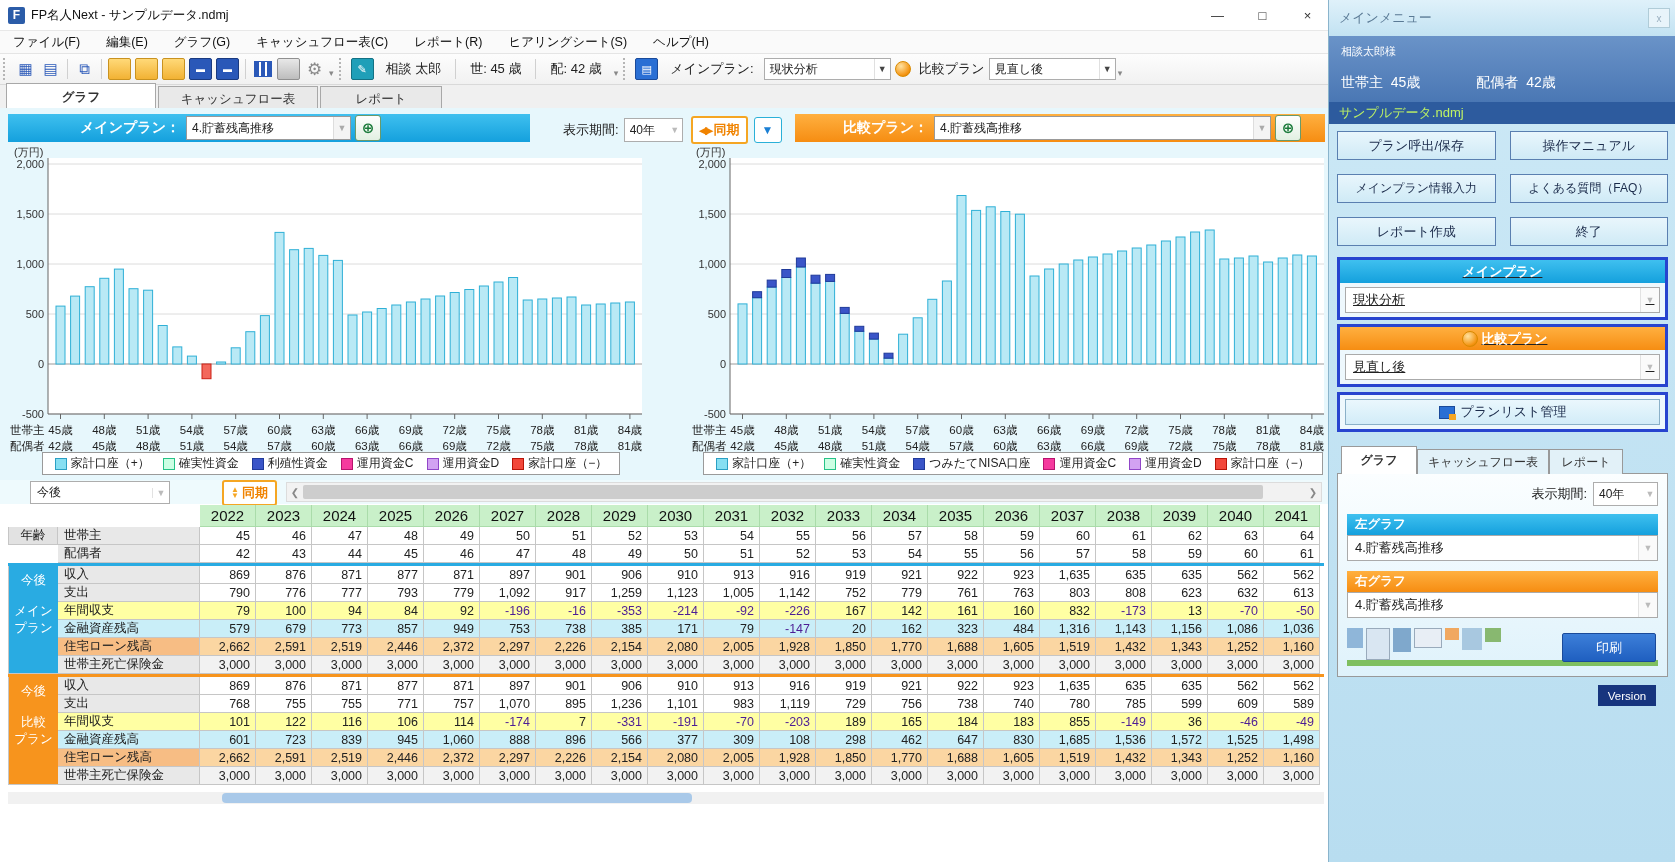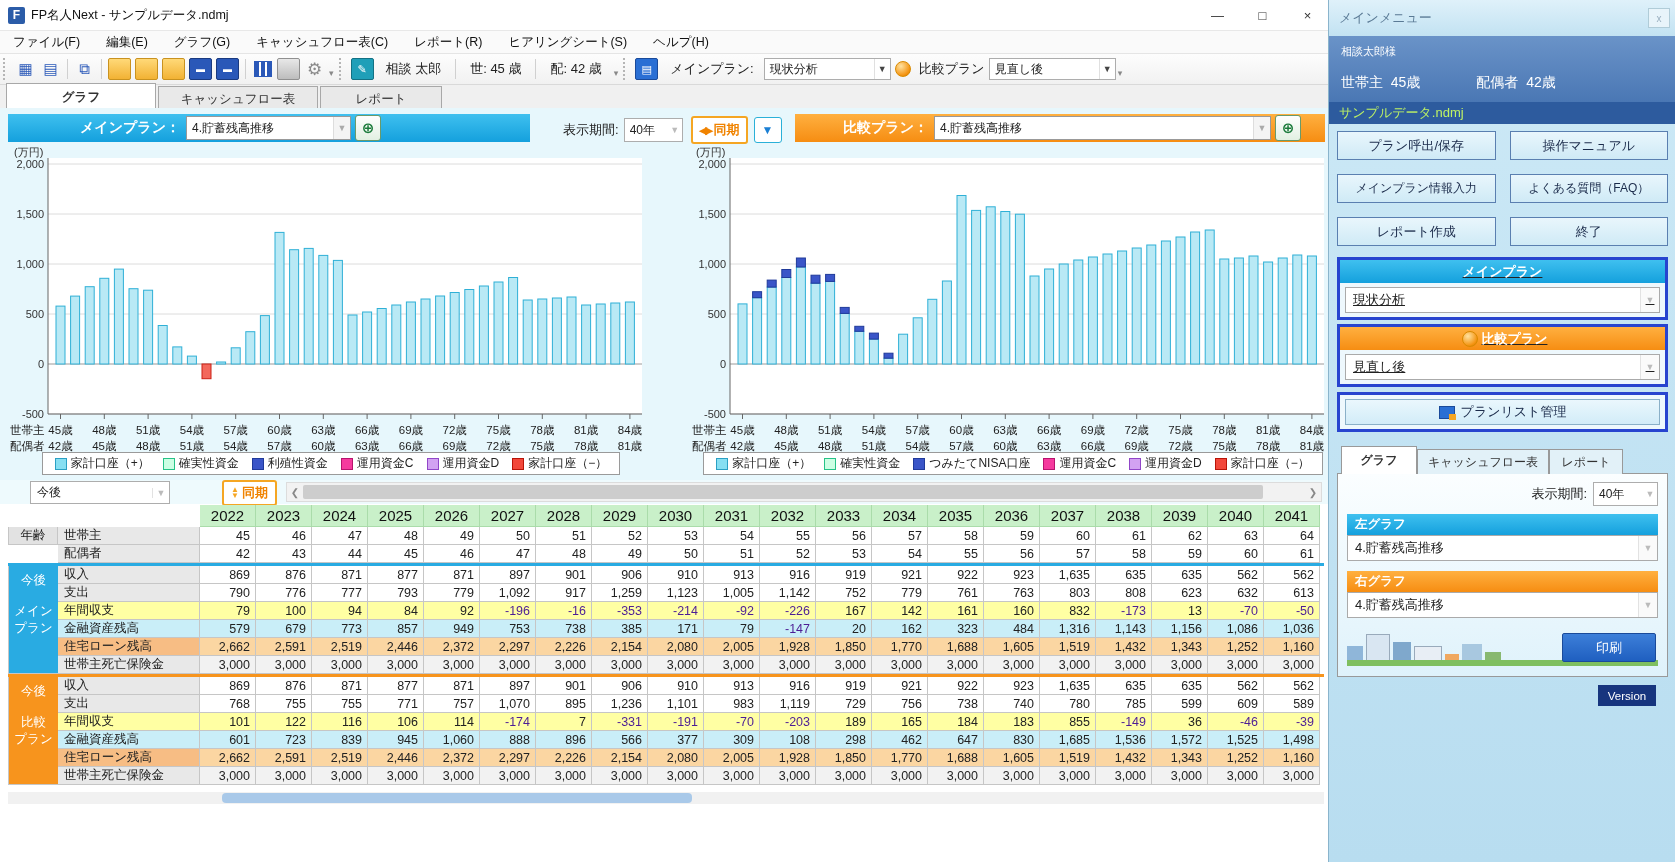--- a/index.html
+++ b/index.html
@@ -156,21 +156,21 @@
   .sb-tab.active{background:#fff;height:27px;font-weight:bold;}
   .sb-tab.s0{width:74px;} .sb-tab.s1{width:130px;} .sb-tab.s2{width:72px;}
   .sb-panel{background:linear-gradient(#fbfeff,#dff2fb);border:1px solid #999;padding:8px 9px 10px 9px;margin-top:-1px;}
   .sb-period{display:flex;justify-content:flex-end;align-items:center;font-size:13px;margin-bottom:8px;}
   .sb-period .pc{width:58px;height:22px;background:#fff;border:1px solid #adadad;display:flex;align-items:center;
                  font-size:12px;padding-left:5px;margin-left:6px;}
   .sb-period .pc .arr{margin-left:auto;width:14px;color:#bbb;font-size:9px;text-align:center;}
   .gh{height:21px;color:#fff;font-weight:bold;font-size:12.5px;display:flex;align-items:center;padding-left:8px;}
   .gh.blue{background:linear-gradient(#3fc0ef,#14a0dd);}
   .gh.orange{background:linear-gradient(#ffb040,#f68d12);}
-  .city{position:relative;height:38px;margin-top:10px;display:flex;align-items:flex-end;overflow:hidden;}
+  .city{position:relative;height:38px;margin-top:10px;display:flex;align-items:flex-start;overflow:hidden;}
   .city .ground{position:absolute;left:0;bottom:0;width:100%;height:6px;background:#7fbf5f;}
   .b{margin-right:3px;}
   .printbtn{position:absolute;right:2px;bottom:4px;width:92px;height:27px;background:linear-gradient(#3d7fd9,#1f5fc0);
             color:#fff;font-size:13px;display:flex;align-items:center;justify-content:center;border:1px solid #1a4a9a;border-radius:2px;}
   .versionbtn{margin:8px 12px 0 0;float:right;width:58px;height:21px;background:#17357e;color:#fff;font-size:11.5px;
               display:flex;align-items:center;justify-content:center;}
 </style>
 </head>
 <body>
 
@@ -833,21 +833,21 @@
         <div class="tc num bg-yellow neg">-70</div>
         <div class="tc num bg-yellow neg">-203</div>
         <div class="tc num bg-yellow">189</div>
         <div class="tc num bg-yellow">165</div>
         <div class="tc num bg-yellow">184</div>
         <div class="tc num bg-yellow">183</div>
         <div class="tc num bg-yellow">855</div>
         <div class="tc num bg-yellow neg">-149</div>
         <div class="tc num bg-yellow">36</div>
         <div class="tc num bg-yellow neg">-46</div>
-        <div class="tc num bg-yellow neg">-39</div>
+        <div class="tc num bg-yellow neg">-49</div>
         <div class="tc lab bg-cyan">金融資産残高</div>
         <div class="tc num bg-cyan">601</div>
         <div class="tc num bg-cyan">723</div>
         <div class="tc num bg-cyan">839</div>
         <div class="tc num bg-cyan">945</div>
         <div class="tc num bg-cyan">1,060</div>
         <div class="tc num bg-cyan">888</div>
         <div class="tc num bg-cyan">896</div>
         <div class="tc num bg-cyan">566</div>
         <div class="tc num bg-cyan">377</div>

